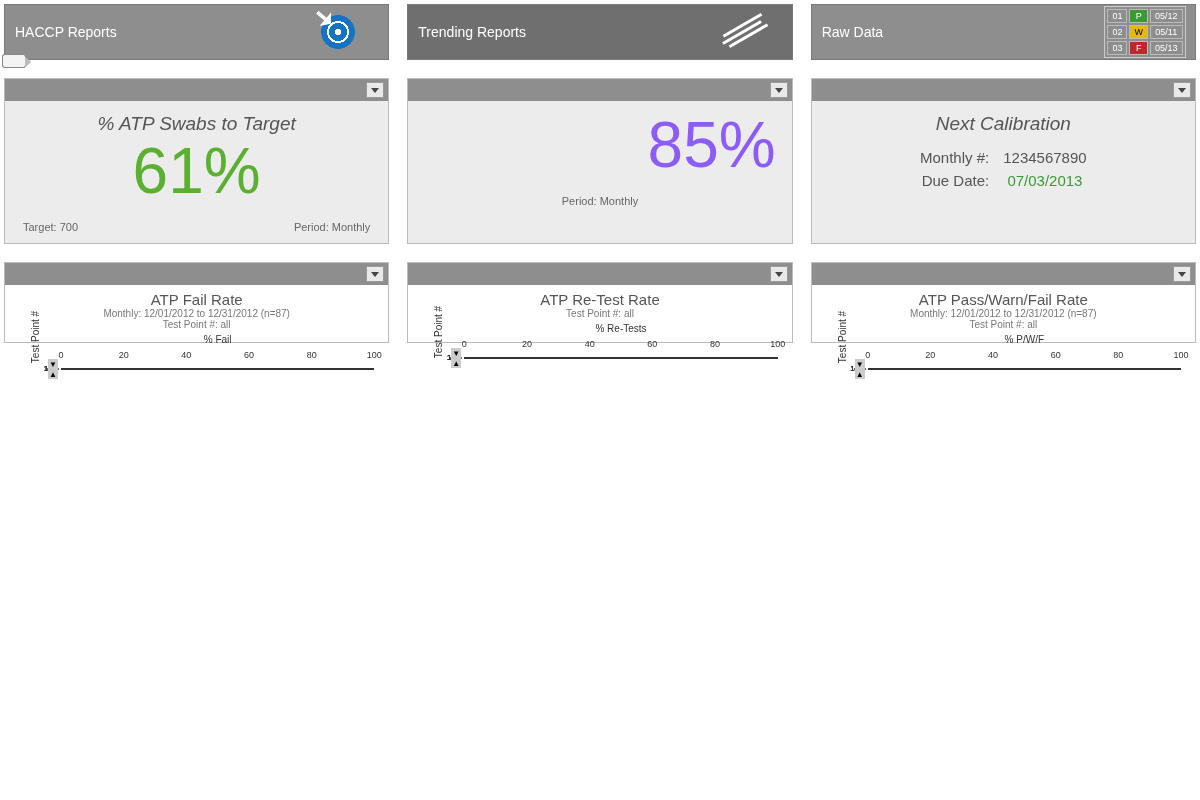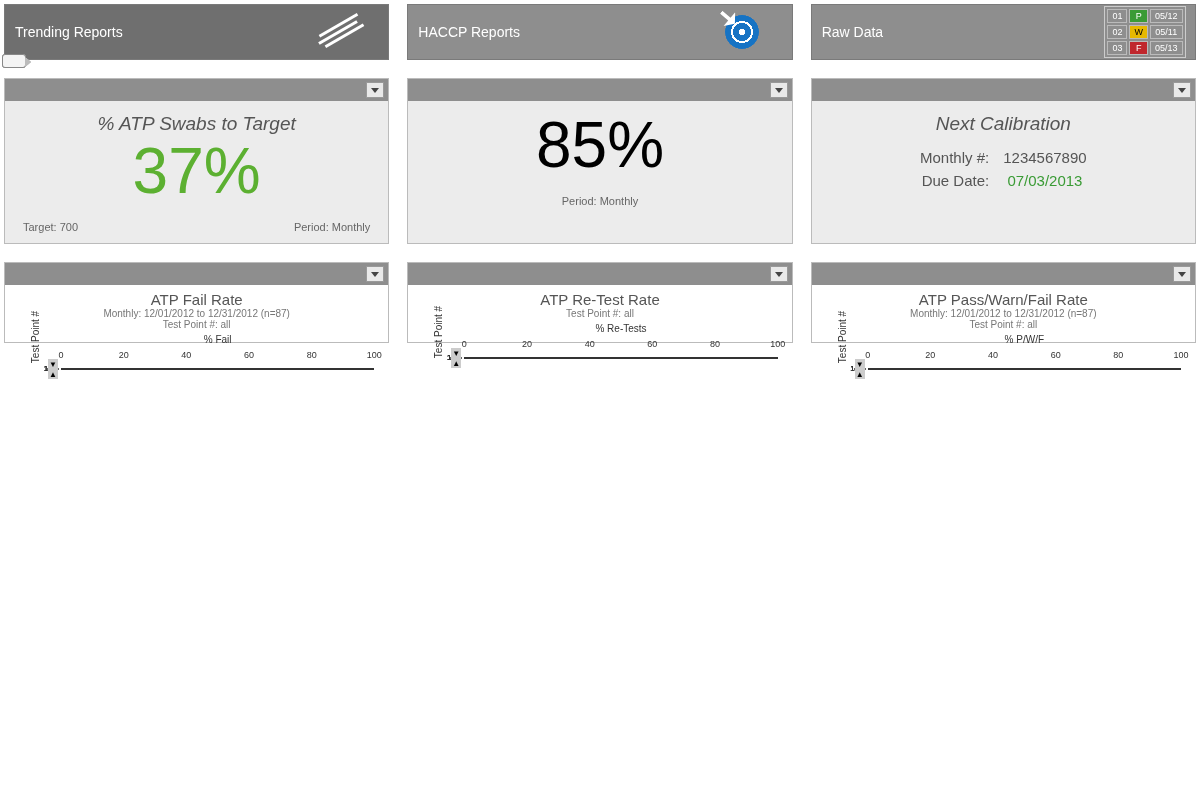--- a/index.html
+++ b/index.html
@@ -27,21 +27,21 @@
 
   
   .kpi-row { display:flex; gap:18px; padding: 18px 4px 0 4px; }
   .panel { flex:1; border:1px solid #bbb; background:#ececec; }
   .panel-bar { height:22px; background:#8e8e8e; display:flex; justify-content:flex-end; align-items:center; padding-right:4px;}
   .dd-btn { width:18px; height:16px; background:#e9e9e9; border:1px solid #999; display:flex; align-items:center; justify-content:center; cursor:pointer;}
   .dd-btn::after{content:"";border-left:4px solid transparent;border-right:4px solid transparent;border-top:5px solid #444;}
   .kpi-body { padding:12px 16px 10px 16px; text-align:center; }
   .kpi-title { font-size:19px; color:#555; margin-bottom:4px;font-style:italic;}
   .kpi-big { font-size:64px; font-weight:400; line-height:1; }
-  .kpi-big.green{color:#5cb031;} .kpi-big.amber{color:#000000;}
+  .kpi-big.green{color:#5cb031;} .kpi-big.amber{color:#8b5cf6;text-align:right;}
   .kpi-foot{display:flex; justify-content:space-between; font-size:11px; color:#666; padding:8px 18px 10px 18px;}
   .kpi-foot.center{justify-content:center;}
   .calib-rows{display:grid;grid-template-columns:auto auto;gap:6px 14px;justify-content:center;font-size:15px;color:#555;margin-top:14px;}
   .calib-rows .lab{text-align:right;}
   .calib-rows .grn{color:#3a9b35;font-weight:500;}
 
   
   .chart-row{display:flex; gap:18px; padding:18px 4px 4px 4px;}
   .chart-panel{flex:1; border:1px solid #bbb; background:#fff; display:flex; flex-direction:column;}
   .chart-head{padding:6px 6px 2px 6px; text-align:center;}
@@ -63,30 +63,30 @@
   .scroll-track{position:absolute;left:56px;top:36px;bottom:10px;width:12px;border:1px solid #666;background:#ddd;transform:translateX(-14px);}
   .scroll-track .arr{position:absolute;left:0;right:0;height:10px;background:#ccc;display:flex;align-items:center;justify-content:center;font-size:8px;}
   .scroll-track .arr.top{top:0;} .scroll-track .arr.bot{bottom:0;}
   .slider-handle{position:absolute;left:2px;top:54px;width:24px;height:14px;border:1px solid #888;border-radius:3px;background:#f4f4f4;}
   .slider-handle::after{content:"";position:absolute;right:-6px;top:2px;border-top:5px solid transparent;border-bottom:5px solid transparent;border-left:6px solid #bbb;}
 </style>
 </head>
 <body>
 
 <div class="nav">
+  <div class="nav-tab">
+    <span>HACCP Reports</span>
+    <span class="icon-area">
+        <span class="target-icon"></span>
+      </span>
+  </div>
   <div class="nav-tab selected">
     <span>Trending Reports</span>
     <span class="icon-area">
         <span class="diag-line"></span>
-      </span>
-  </div>
-  <div class="nav-tab">
-    <span>HACCP Reports</span>
-    <span class="icon-area">
-        <span class="target-icon"></span>
       </span>
   </div>
   <div class="nav-tab">
     <span>Raw Data</span>
     <span class="icon-area">
       <table class="rawdata-table">
           <tbody>
         <tr>
               <td>01</td>
               <td class="rd-p">P</td>
@@ -108,21 +108,21 @@
   </div>
 </div>
 
 <div class="kpi-row">
   <div class="panel">
     <div class="panel-bar">
         <div class="dd-btn"></div>
       </div>
     <div class="kpi-body">
       <div class="kpi-title">% ATP Swabs to Target</div>
-      <div class="kpi-big green">37%</div>
+      <div class="kpi-big green">61%</div>
     </div>
     <div class="kpi-foot">
       <span><span>Target:</span> <span>700</span></span>
       <span><span>Period:</span> <span>Monthly</span></span>
     </div>
   </div>
 
   <div class="panel">
     <div class="panel-bar">
         <div class="dd-btn"></div>

